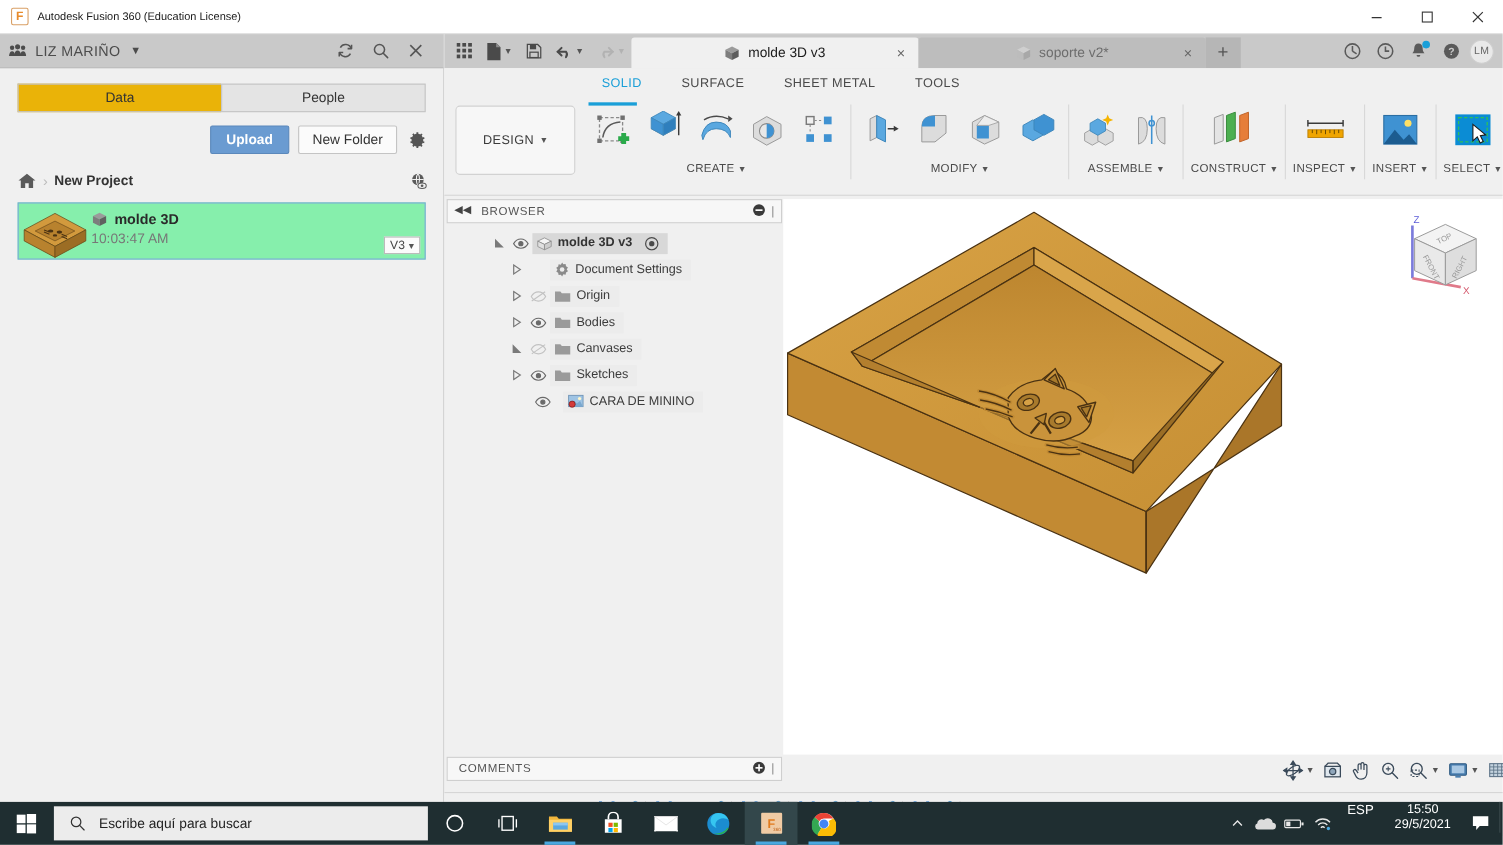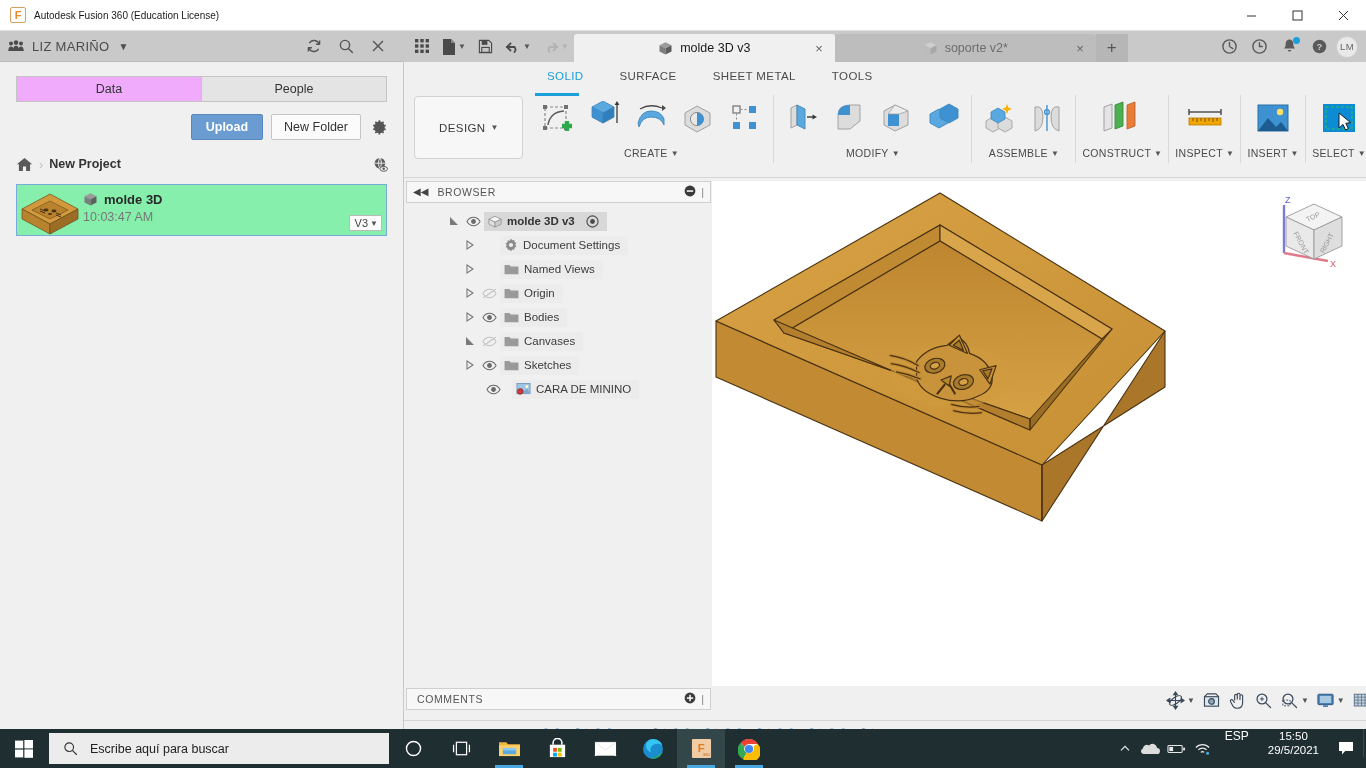--- a/index.html
+++ b/index.html
@@ -43,21 +43,21 @@
   #dp-user { font-size:13px; color:#4c4c4c; letter-spacing:.3px; }
   .dp-hdr-icons { margin-left:auto; display:flex; gap:14px; align-items:center; padding-right:8px; }
   .dp-hdr-icons > div { width:18px; height:18px; display:flex; align-items:center; justify-content:center; color:#555; }
 
   #dp-tabs { display:flex; margin:14px 16px 0 16px; }
   .dp-tab {
     flex:1; height:26px; border:1px solid #c4c4c4; display:flex;
     align-items:center; justify-content:center; font-size:12.5px; color:#333;
     background:#e4e4e4;
   }
-  .dp-tab.active { background:#f0abfc; }
+  .dp-tab.active { background:#eab308; }
   .dp-tab:first-child { border-right:none; }
 
   #dp-actions { display:flex; align-items:center; justify-content:flex-end; gap:8px; margin:12px 14px 0 0; }
   #upload-btn {
     background:#6a9bd1; color:#fff; border:1px solid #5b88bb; font-weight:bold;
     font-size:12.5px; padding:5px 14px; border-radius:2px;
   }
   #newfolder-btn {
     background:#fbfbfb; color:#333; border:1px solid #c4c4c4;
     font-size:12.5px; padding:5px 12px; border-radius:2px;
@@ -782,37 +782,20 @@
           <svg width="14" height="14" viewBox="0 0 16 16" fill="#8a8a8a">
             <circle cx="8" cy="8" r="2.6"></circle>
             <path d="M8 0.6l1.3 2 2.3-.4.5 2.3 2 1.3-1.3 2 1.3 2-2 1.3-.5 2.3-2.3-.4L8 15.4l-1.3-2-2.3.4-.5-2.3-2-1.3 1.3-2-1.3-2 2-1.3.5-2.3 2.3.4z" fill="#8a8a8a"></path>
             <circle cx="8" cy="8" r="2.4" fill="#ececec"></circle>
           </svg>
         </span>
         <span class="tlabel">Document Settings</span>
       </span>
     </div>
 
-    <div class="tnode">
-      <span style="width:56px;"></span>
-      <span class="tarrow">
-        <svg width="10" height="10" viewBox="0 0 10 10">
-            <polygon points="2,1 8,5 2,9" fill="none" stroke="#7a7a7a" stroke-width="1.1"></polygon>
-          </svg>
-      </span>
-      <span class="teye"></span>
-      <span class="tlabel-wrap">
-        <span style="display:flex;">
-          <svg width="15" height="13" viewBox="0 0 16 13" fill="#9a9a9a">
-              <path d="M0.6 1.6h5.2l1.4 1.8h8.2v8.2H0.6z"></path>
-            </svg>
-        </span>
-        <span class="tlabel">Named Views</span>
-      </span>
-    </div>
 
     <div class="tnode">
       <span style="width:56px;"></span>
       <span class="tarrow">
         <svg width="10" height="10" viewBox="0 0 10 10">
             <polygon points="2,1 8,5 2,9" fill="none" stroke="#7a7a7a" stroke-width="1.1"></polygon>
           </svg>
       </span>
       <span class="teye">
         <svg width="15" height="11" viewBox="0 0 16 11" fill="none" stroke="#c2c2c2" stroke-width="1.1">

